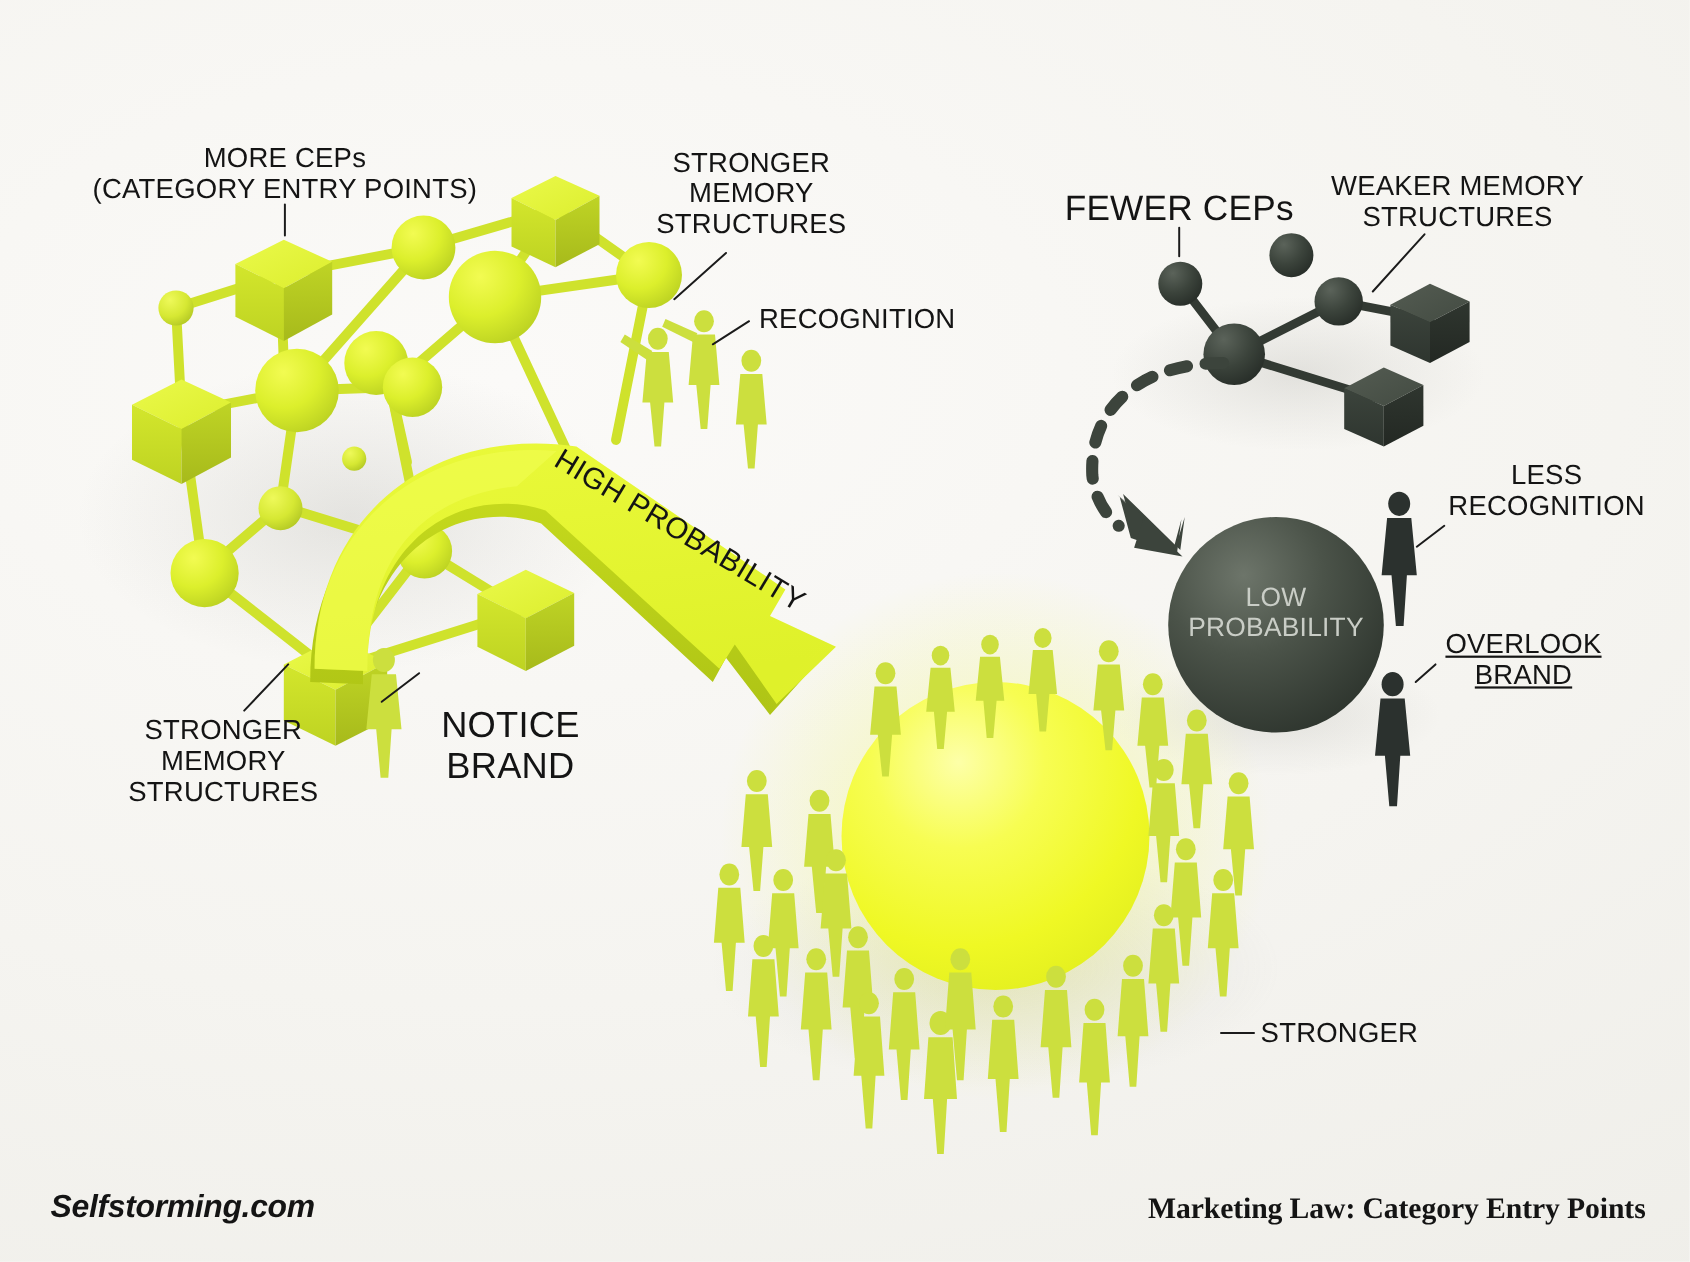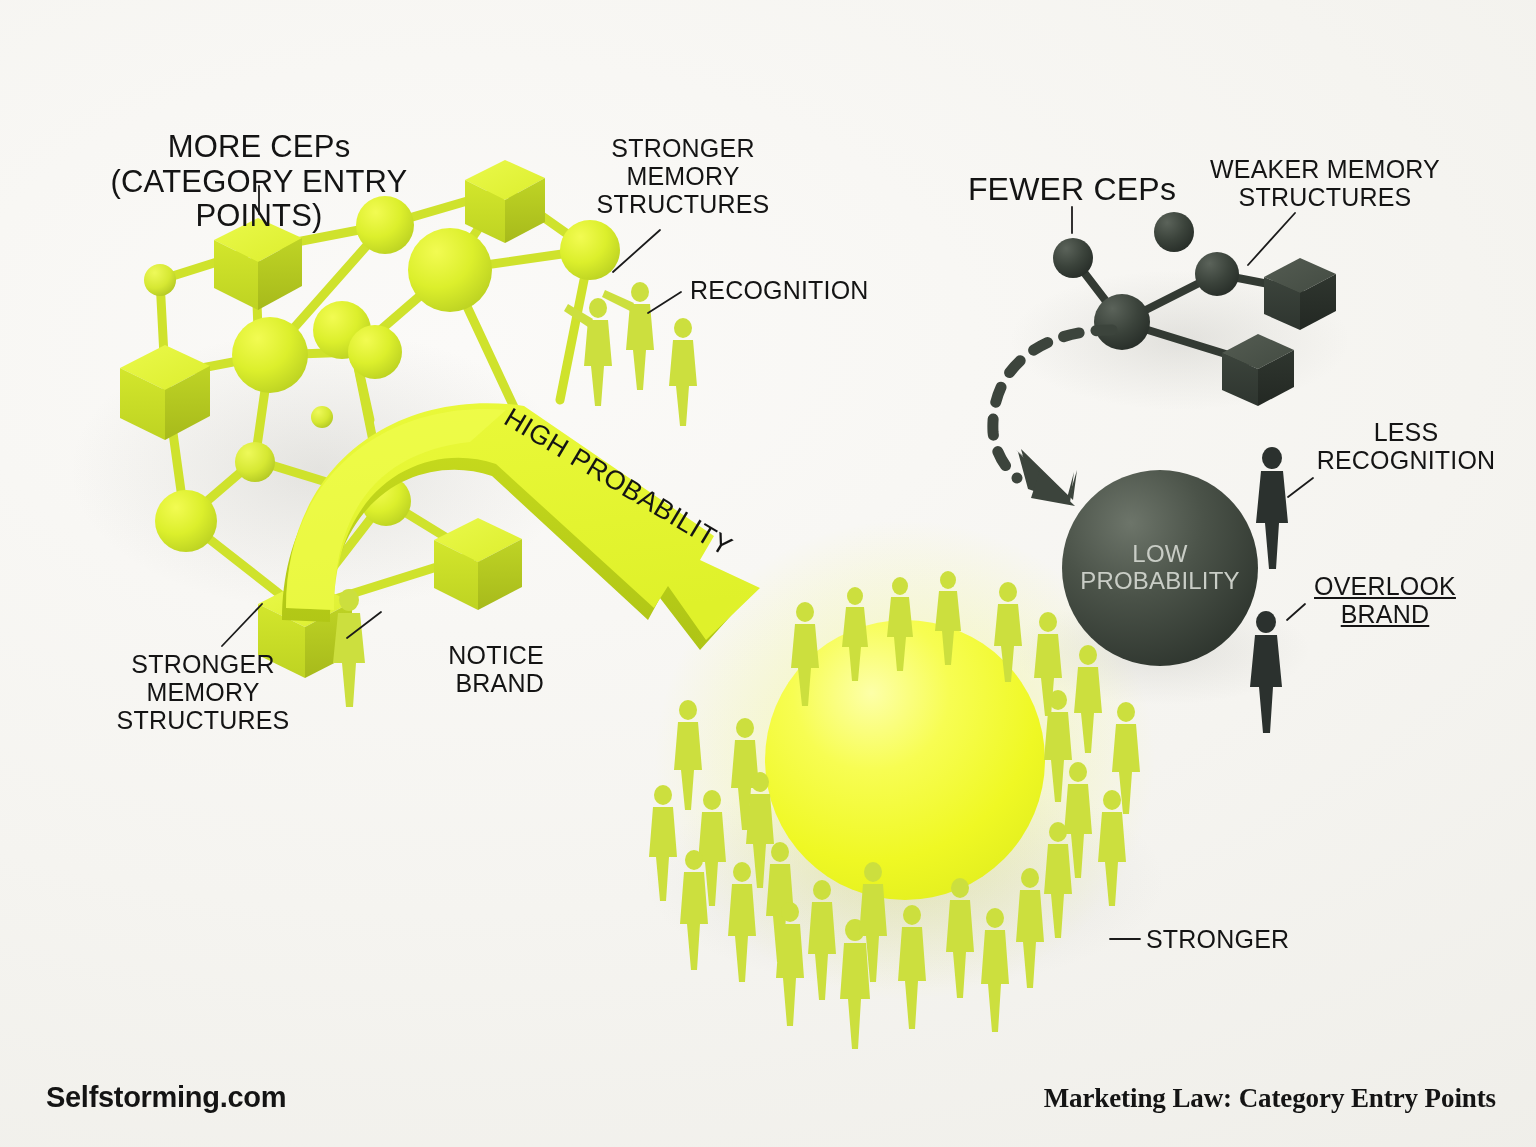--- a/index.html
+++ b/index.html
@@ -10,21 +10,21 @@
     position:relative;
   }
   #stage{position:absolute;inset:0;
     background:
       radial-gradient(120% 90% at 30% 30%, #fbfaf8 0%, #f5f4f0 55%, #efeee9 100%);
   }
   .lbl{position:absolute;color:#141414;font-weight:400;letter-spacing:.2px;line-height:1.12;
        text-align:center;white-space:pre-line;}
   svg{position:absolute;left:0;top:0;overflow:visible;}
   
-  .brand{position:absolute;left:46px;top:1081px;font-size:29px;font-weight:700;color:#141414;letter-spacing:-0.3px;}
+  .brand{position:absolute;left:46px;top:1081px;font-size:29px;font-weight:700;color:#141414;letter-spacing:-0.3px;font-style:italic;}
   .caption{position:absolute;right:40px;top:1083px;font-family:"Liberation Serif", serif;
            font-weight:700;font-size:27px;color:#141414;letter-spacing:-0.1px;}
 </style>
 </head>
 <body>
 
 <div id="stage">
 
   <svg width="1536" height="1147" viewBox="0 0 1536 1147">
     <defs>
@@ -378,41 +378,41 @@
       <line x1="381" y1="612" x2="347" y2="638"></line>
       <line x1="1072" y1="207" x2="1072" y2="233"></line>
       <line x1="1295" y1="213" x2="1248" y2="265"></line>
       <line x1="1313" y1="478" x2="1288" y2="497"></line>
       <line x1="1305" y1="604" x2="1287" y2="620"></line>
       <line x1="1110" y1="939" x2="1140" y2="939"></line>
     </g>
   </svg>
 
 
-  <div class="lbl" style="left:1060px;top:531px;width:200px;font-size:24px;color:#c9cdc6;margin-top:10px;">LOW
+  <div class="lbl" style="left:1060px;top:531px;width:200px;font-size:24px;color:#c9cdc6;">LOW
 PROBABILITY</div>
 
   <div style="position:absolute;left:478px;top:467px;width:280px;font-size:27px;color:#141414;
               font-weight:400;letter-spacing:.5px;text-align:center;
               transform:rotate(31deg);transform-origin:50% 50%;">HIGH PROBABILITY</div>
 
-  <div class="lbl" style="left:59px;top:130px;width:400px;font-size:31px;">MORE CEPs
+  <div class="lbl" style="left:59px;top:130px;width:400px;font-size:25px;">MORE CEPs
 (CATEGORY ENTRY POINTS)</div>
 
   <div class="lbl" style="left:573px;top:134px;width:220px;font-size:25px;">STRONGER
 MEMORY
 STRUCTURES</div>
 
   <div class="lbl" style="left:690px;top:276px;width:230px;font-size:25px;text-align:left;">RECOGNITION</div>
 
   <div class="lbl" style="left:93px;top:650px;width:220px;font-size:25px;">STRONGER
 MEMORY
 STRUCTURES</div>
 
-  <div class="lbl" style="left:384px;top:641px;width:160px;font-size:25px;text-align:right;">NOTICE
+  <div class="lbl" style="left:384px;top:641px;width:160px;font-size:33px;text-align:center;">NOTICE
 BRAND</div>
 
   <div class="lbl" style="left:962px;top:172px;width:220px;font-size:32px;text-align:center;">FEWER CEPs</div>
 
   <div class="lbl" style="left:1180px;top:155px;width:290px;font-size:25px;">WEAKER MEMORY
 STRUCTURES</div>
 
   <div class="lbl" style="left:1296px;top:418px;width:220px;font-size:25px;">LESS
 RECOGNITION</div>
 

